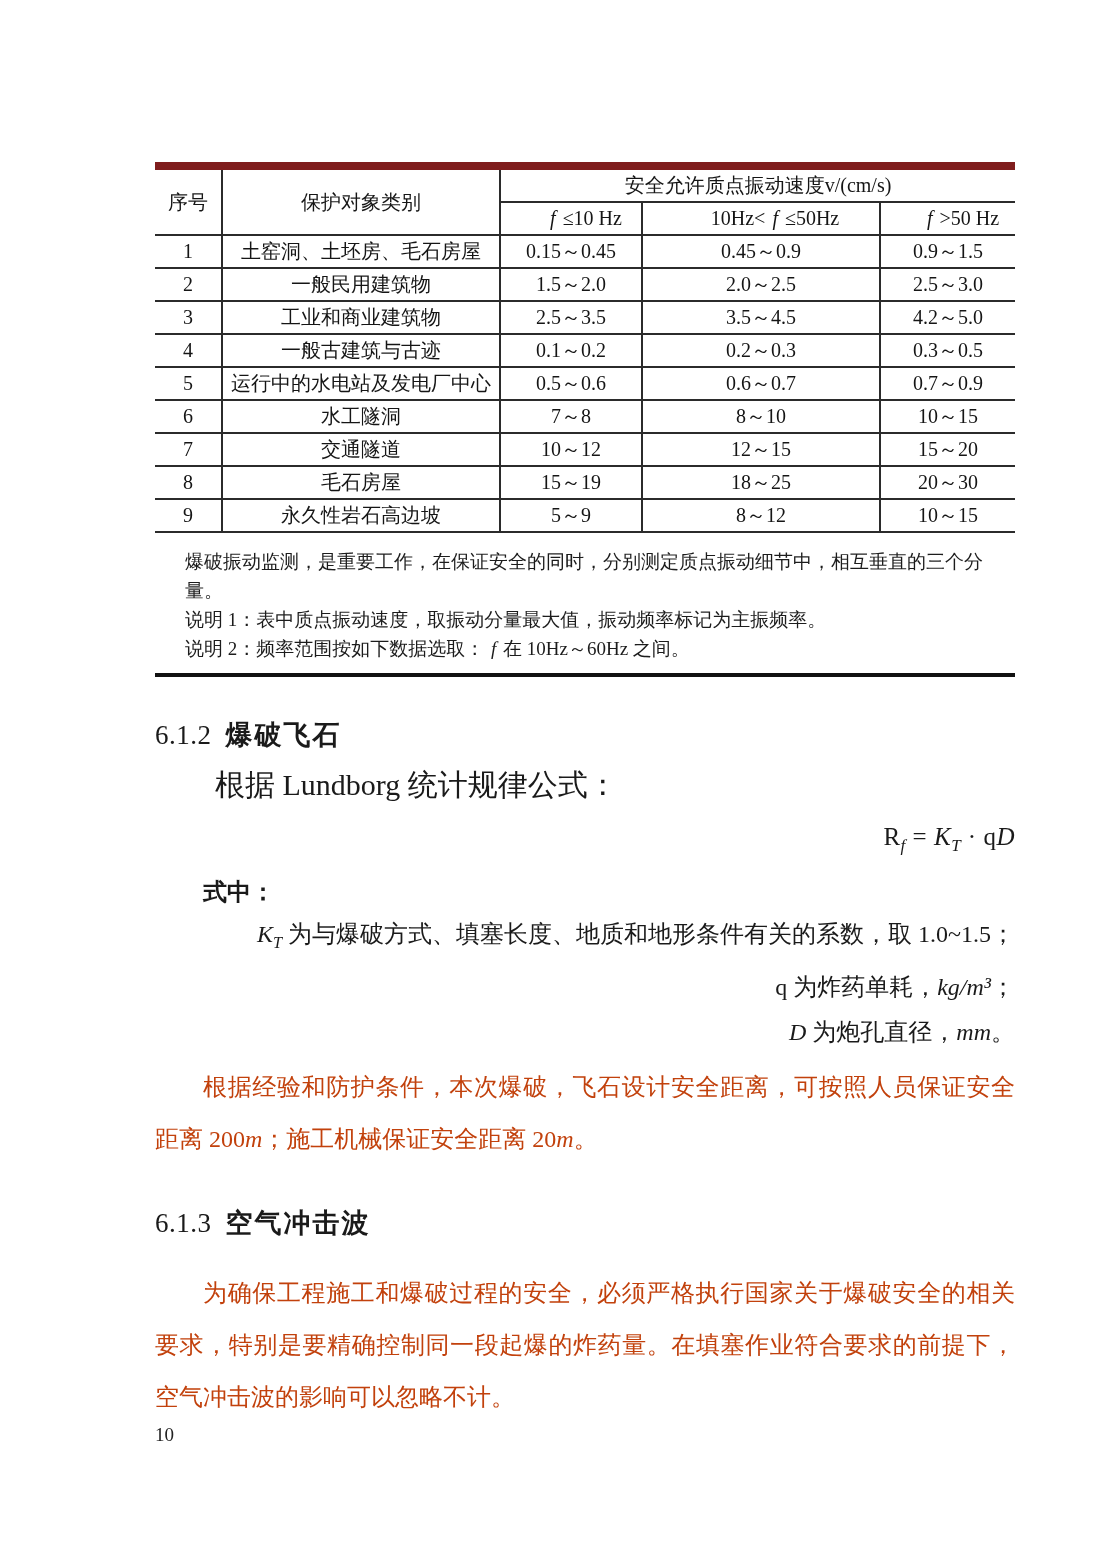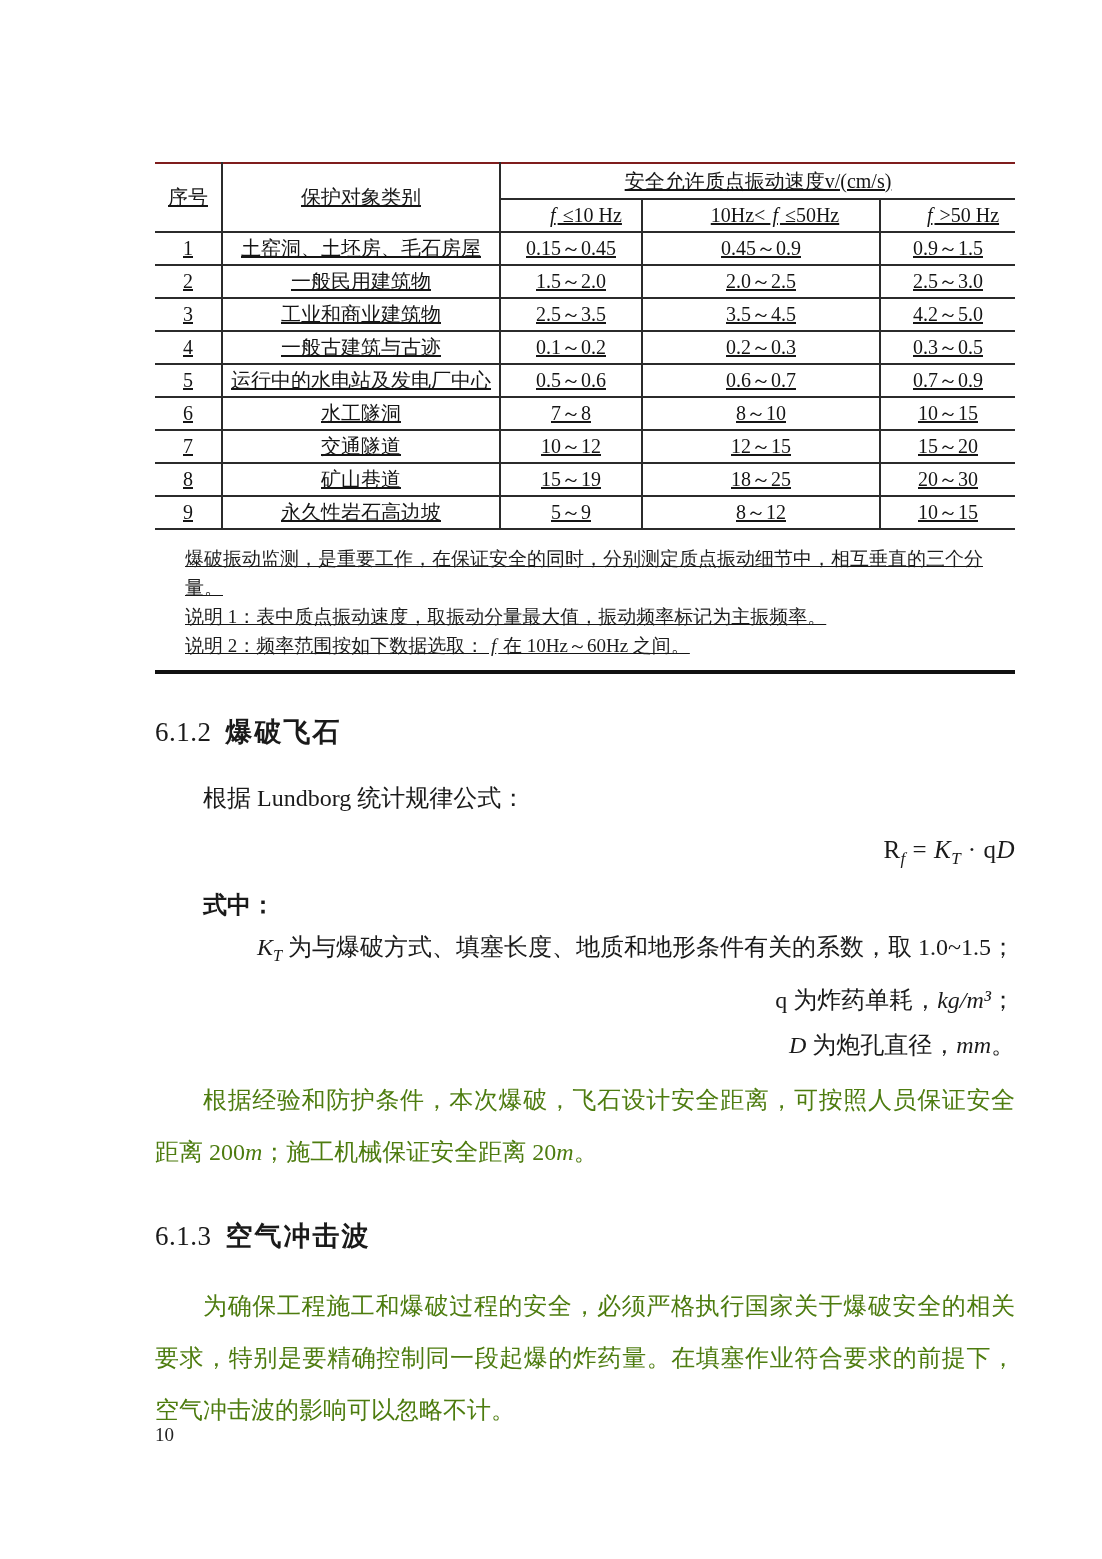--- a/index.html
+++ b/index.html
@@ -12,25 +12,24 @@
     font-family: "Liberation Serif", "DejaVu Serif", serif;
     color: #1a1a1a;
     overflow: hidden;
   }
   .content { position: absolute; left: 155px; top: 162px; width: 860px; }
 
   
   table.vib {
     width: 860px;
     border-collapse: collapse;
-    border-top: 2px solid #7f1d1d;
+    border-top: 8px solid #7f1d1d;
     border-bottom: 4px solid #111;
     font-size: 20px;
     color: #151515;
-    text-decoration: underline;
   }
   table.vib th, table.vib td {
     border-bottom: 2px solid #2b2b2b;
     font-weight: normal;
     text-align: center;
     vertical-align: middle;
     padding: 2px 4px;
     height: 31px;
     line-height: 27px;
   }
@@ -49,23 +48,23 @@
   }
   .note-line { margin: 0; }
 
   
   h2.section { font-size: 27px; font-weight: normal; margin-top: 40px; letter-spacing: 0.5px; }
   h2.section .sec-num { font-family: "Liberation Serif","DejaVu Serif",serif; }
   h2.section .sec-title {
     font-family: "Liberation Sans","DejaVu Sans",sans-serif;
     font-weight: bold; margin-left: 14px; letter-spacing: 2px;
   }
-  p.body { font-size: 24px; line-height: 52px; text-align: justify; color:#4d7c0f; }
+  p.body { font-size: 24px; line-height: 52px; text-align: justify; color:#c2410c; }
   .indent2 { text-indent: 2em; }
-  p.intro { margin-top: 30px; font-size: 24px; line-height: 36px; }
+  p.intro { margin-top: 14px; font-size: 30px; line-height: 36px; }
   .formula { text-align: right; font-size: 25px; margin: 20px 0 16px 0; letter-spacing: 0.5px; }
   .formula sub, .def-line sub { font-size: 68%; }
   .formula i, .def-line i, p.body i { font-style: italic; }
   p.where { font-size: 24px; line-height: 40px; margin-top: 8px; text-indent: 2em; font-weight: bold; }
   p.def-line { font-size: 24px; line-height: 45px; text-align: right; }
   .pageno {
     position: absolute; top: 1424px; left: 155px; width: 860px;
     font-size: 19px; color: #222;
   }
 </style>
@@ -147,21 +146,21 @@
       <tr>
         <td class="vr">7</td>
         <td class="vr">交通隧道</td>
         <td class="vr">10～12</td>
         <td class="vr">12～15</td>
         <td>15～20</td>
       </tr>
 
       <tr>
         <td class="vr">8</td>
-        <td class="vr">矿山巷道</td>
+        <td class="vr">毛石房屋</td>
         <td class="vr">15～19</td>
         <td class="vr">18～25</td>
         <td>20～30</td>
       </tr>
 
       <tr>
         <td class="vr">9</td>
         <td class="vr">永久性岩石高边坡</td>
         <td class="vr">5～9</td>
         <td class="vr">8～12</td>

